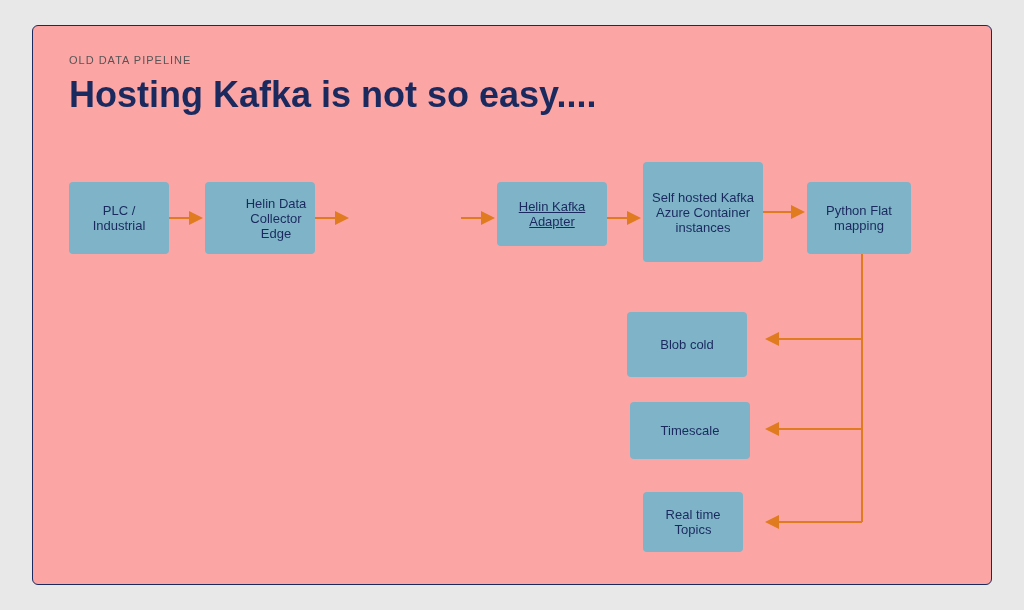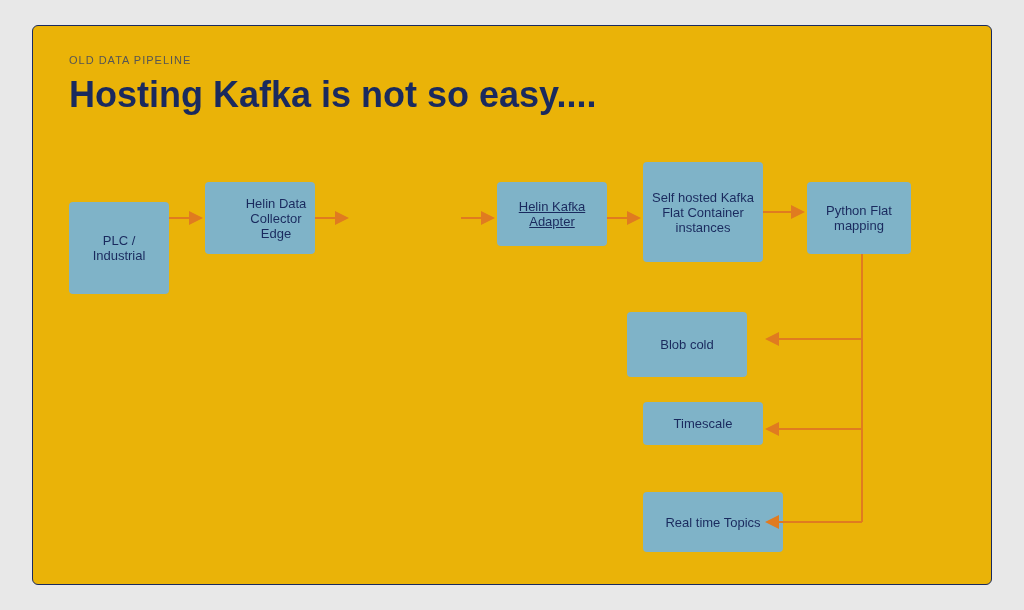--- a/index.html
+++ b/index.html
@@ -6,21 +6,21 @@
     body {
       background: #e8e8e8;
       display: flex;
       justify-content: center;
       align-items: center;
       width: 1024px;
       height: 610px;
       font-family: 'Segoe UI', Arial, sans-serif;
     }
     .slide {
-      background: #eab308;
+      background: #fca5a5;
       border: 1.5px solid #1a2a5e;
       border-radius: 6px;
       width: 960px;
       height: 560px;
       padding: 28px 36px 28px 36px;
       position: relative;
     }
     .slide-label {
       font-size: 11px;
       color: #555;
@@ -73,43 +73,43 @@
   </style>
 </head>
 <body>
 
 <div class="slide">
   <div class="slide-label">OLD DATA PIPELINE</div>
   <div class="slide-title">Hosting Kafka is not so easy....</div>
 
   <div class="diagram">
 
-    <div class="node" style="left:0px; top:30px; width:100px; height:92px;margin-top:20px;">PLC /
+    <div class="node" style="left:0px; top:30px; width:100px; height:72px;">PLC /
 Industrial</div>
 
     <div class="node" style="left:136px; top:30px; width:110px; height:72px;padding-left:38px;">Helin Data
 Collector Edge</div>
 
 
     <div class="node" style="left:428px; top:30px; width:110px; height:64px;text-decoration:underline;">Helin Kafka
 Adapter</div>
 
     <div class="node" style="left:574px; top:10px; width:120px; height:100px;">Self hosted
-Kafka Flat
+Kafka Azure
 Container
 instances</div>
 
     <div class="node" style="left:738px; top:30px; width:104px; height:72px;">Python Flat
 mapping</div>
 
     <div class="node" style="left:558px; top:160px; width:120px; height:65px;">Blob cold</div>
 
-    <div class="node" style="left:574px; top:250px; width:120px; height:43px;">Timescale</div>
+    <div class="node" style="left:561px; top:250px; width:120px; height:57px;">Timescale</div>
 
-    <div class="node" style="left:574px; top:340px; width:140px; height:60px;">Real time
+    <div class="node" style="left:574px; top:340px; width:100px; height:60px;">Real time
 Topics</div>
 
     <svg class="arrows">
 
       <defs>
         <marker id="arr" markerWidth="7" markerHeight="7" refX="5" refY="3.5" orient="auto">
           <polygon points="0 0, 7 3.5, 0 7" fill="#e07b20"></polygon>
         </marker>
       </defs>
 

